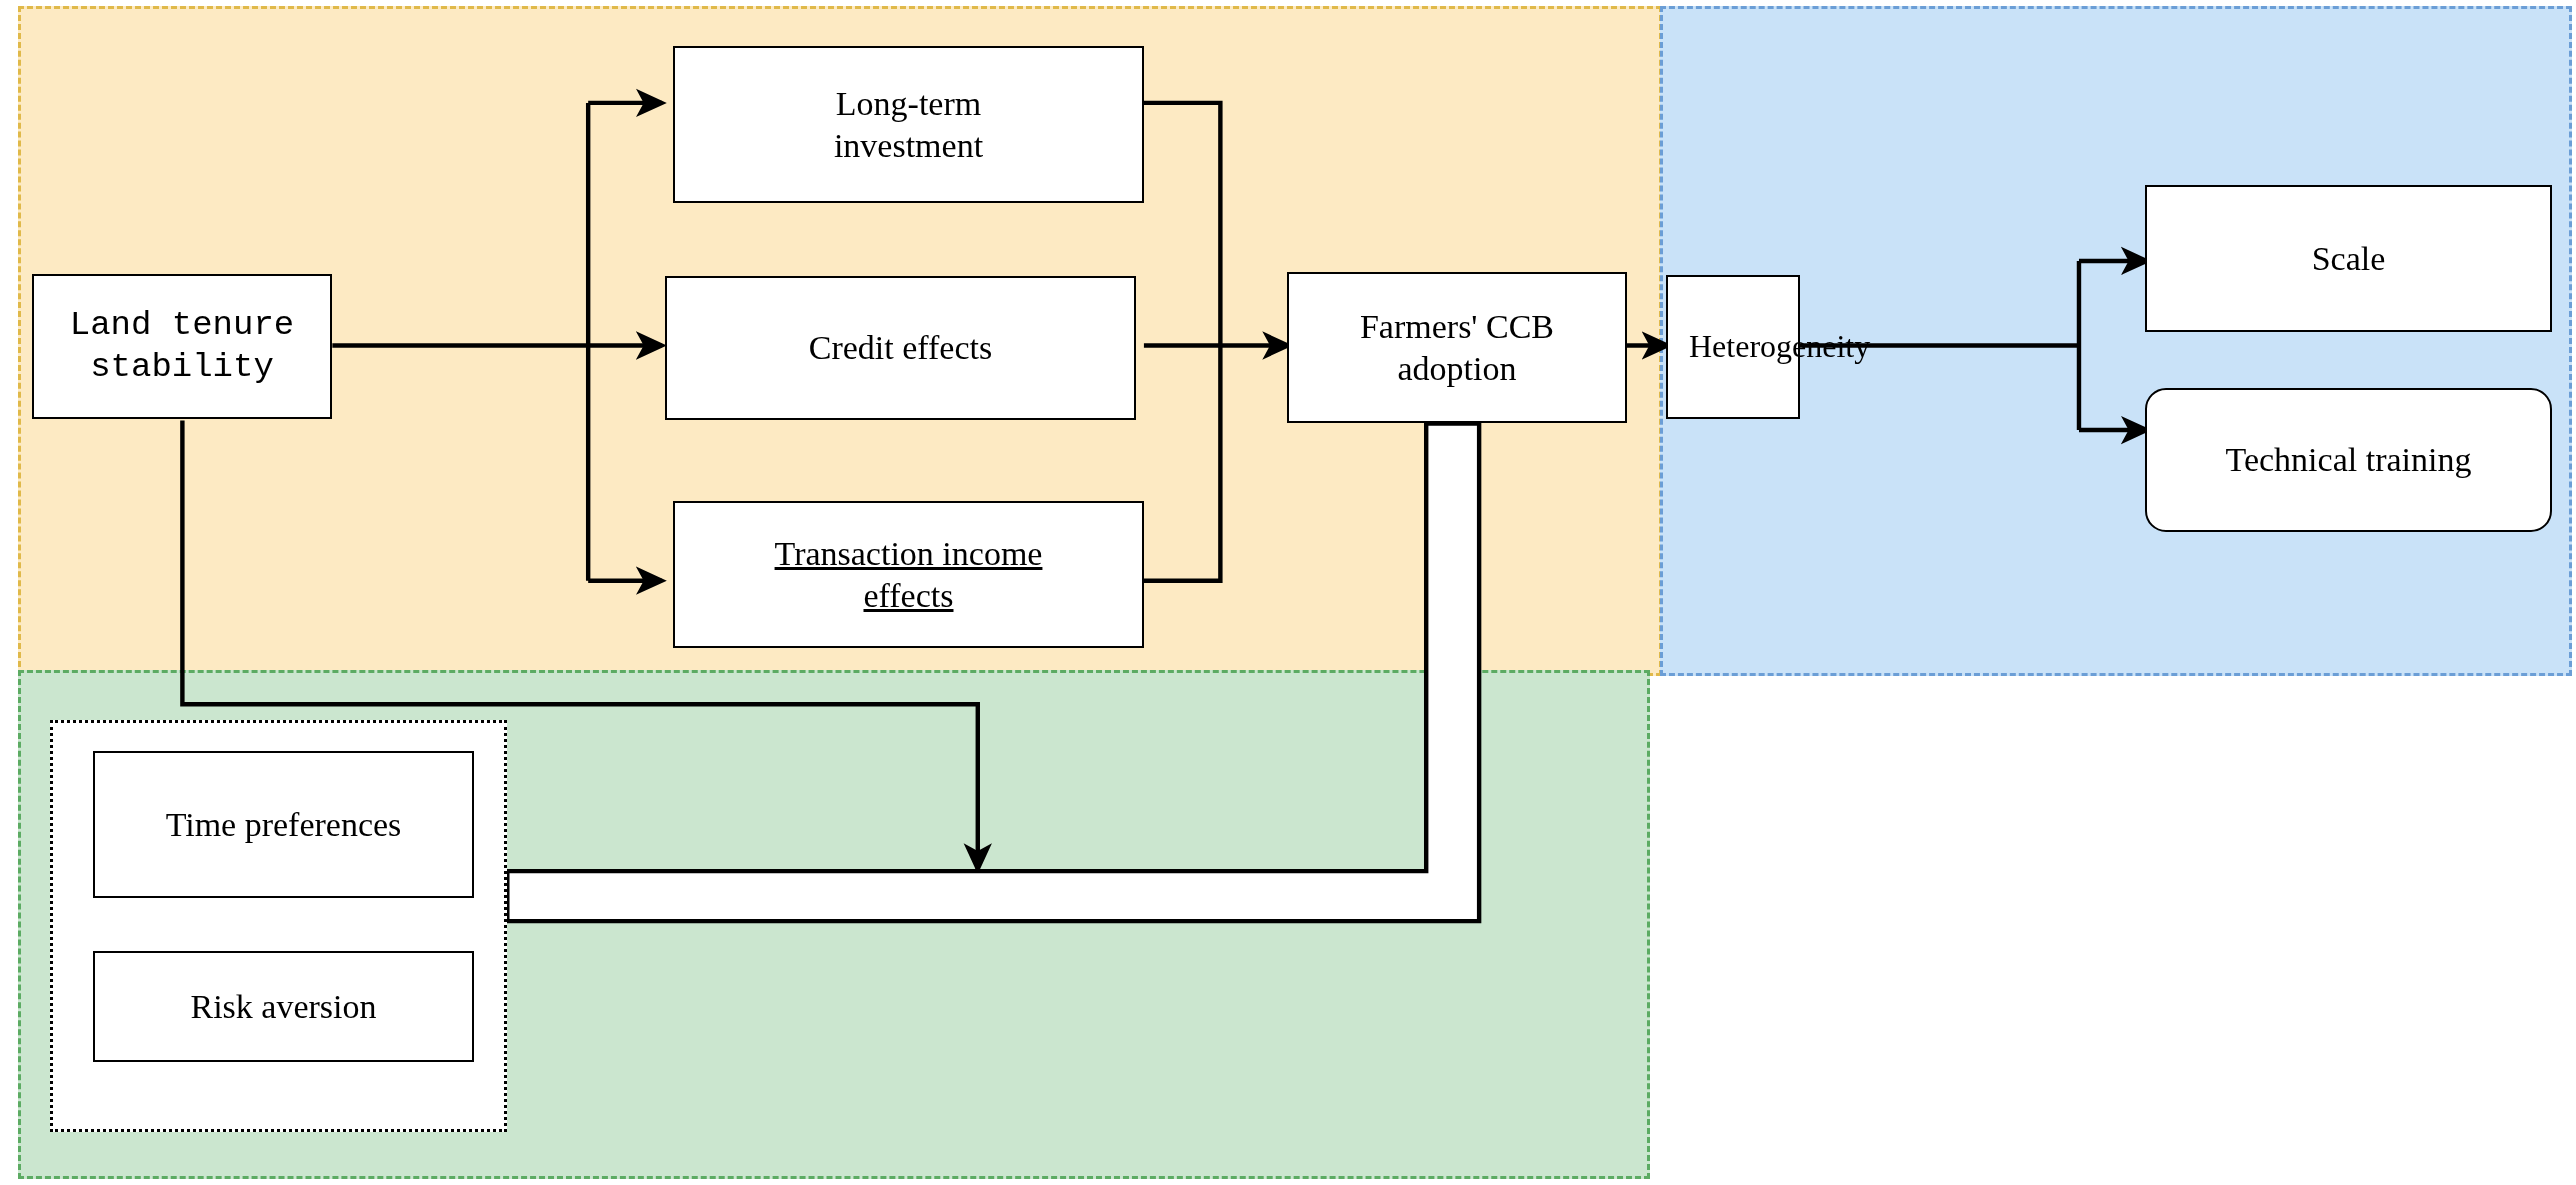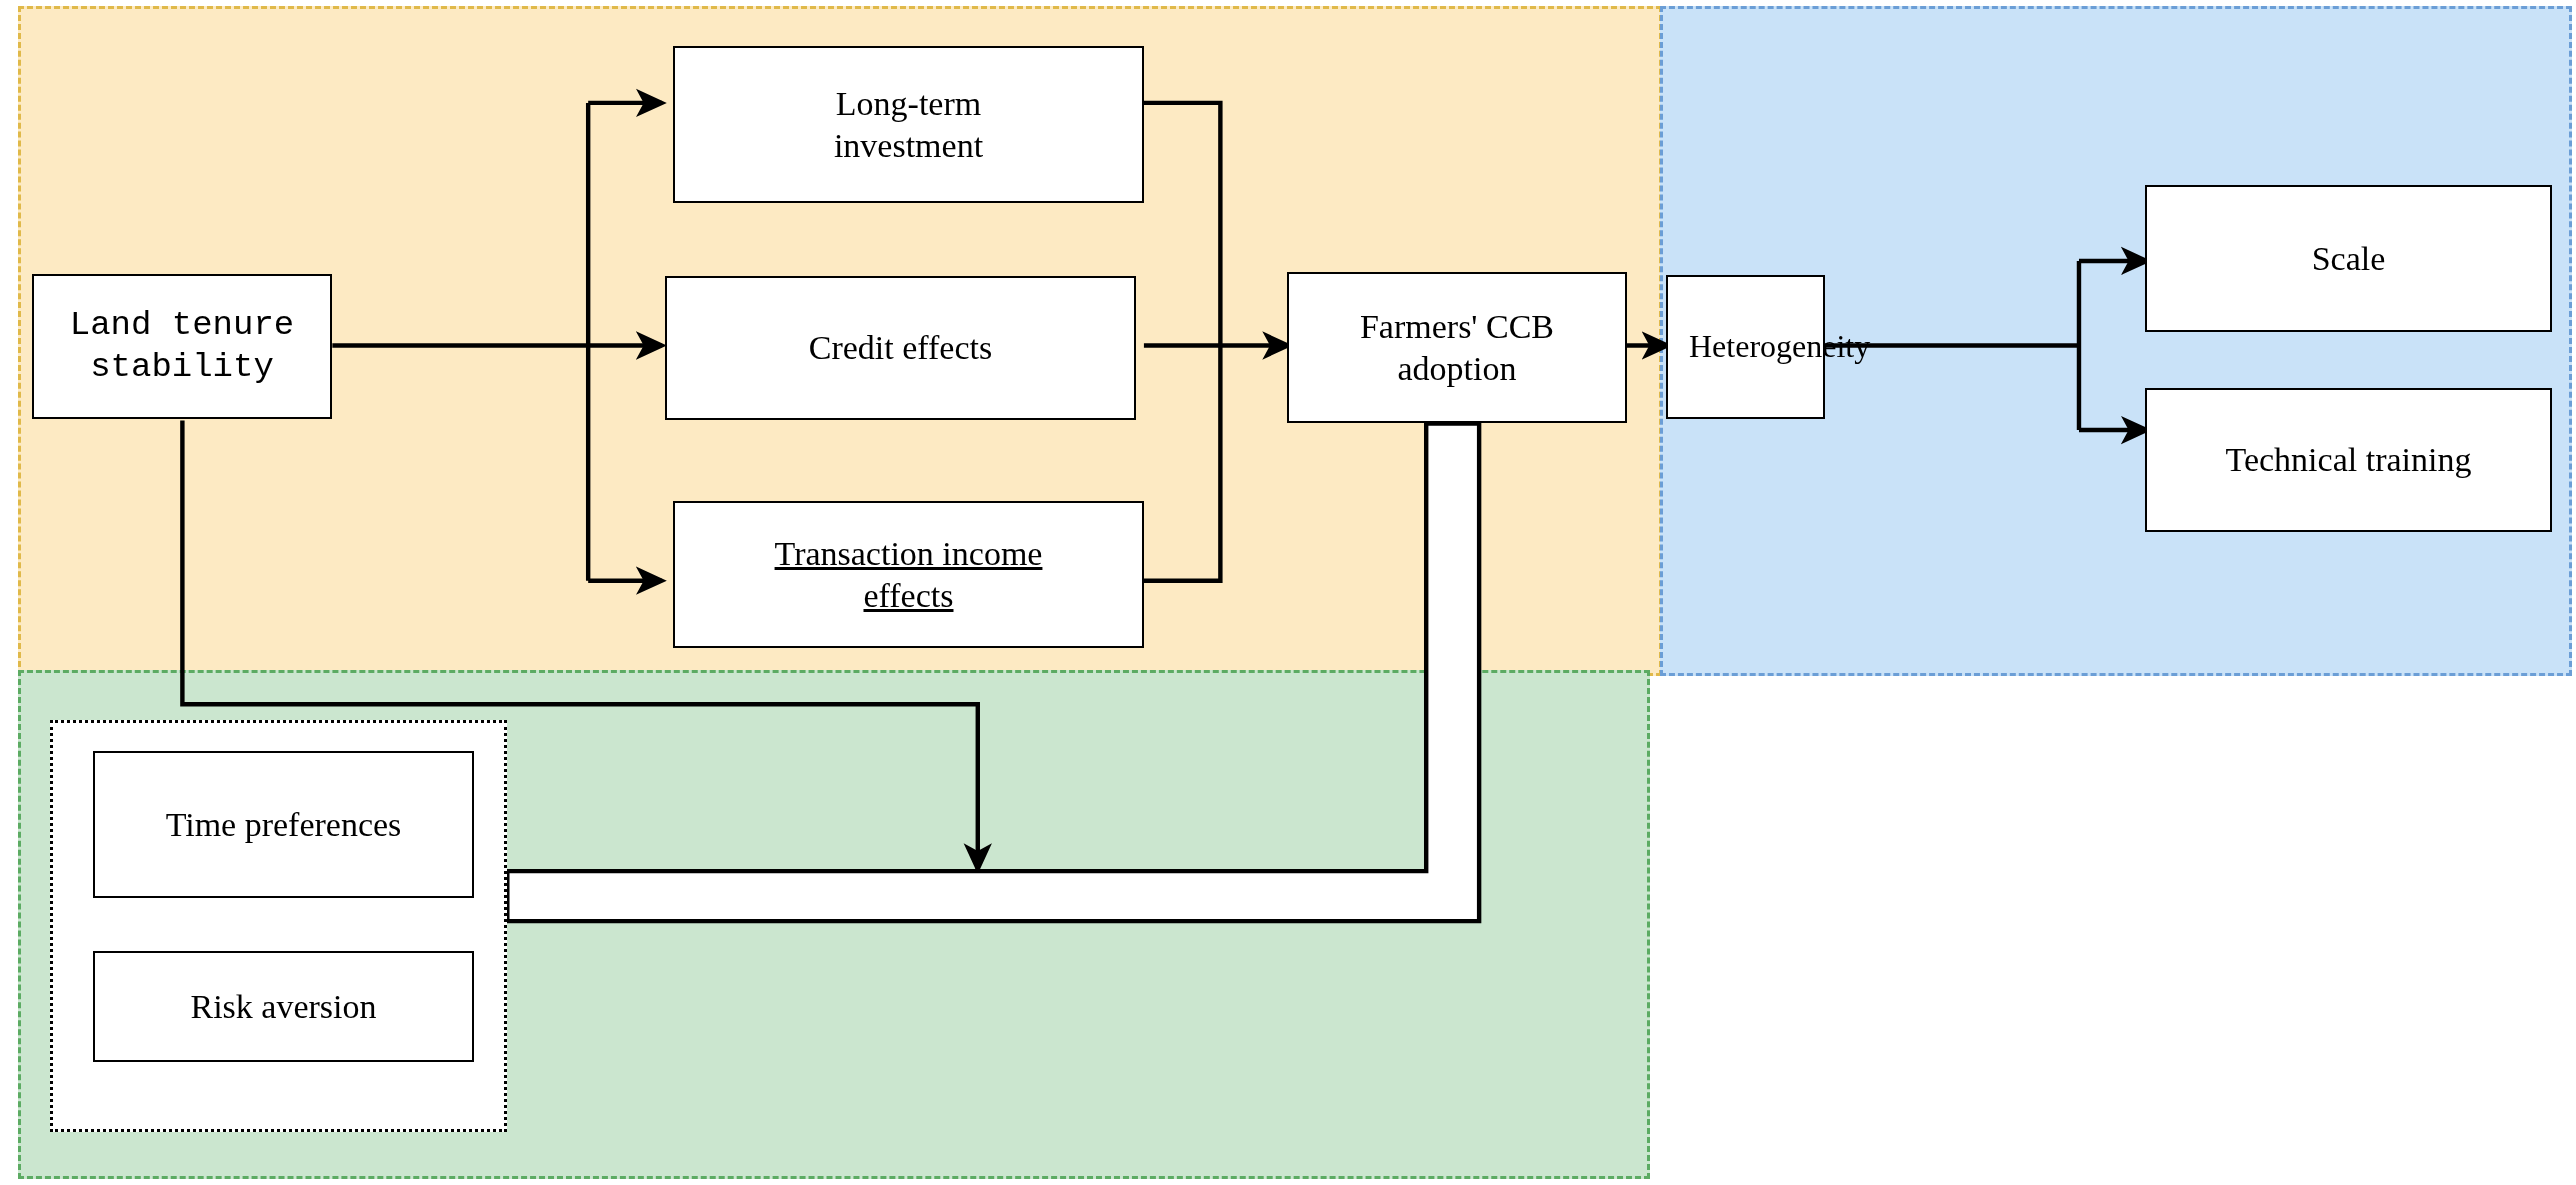--- a/index.html
+++ b/index.html
@@ -143,29 +143,29 @@
     </span>
   </div>
 
   <div class="node" style="left:1287px; top:272px; width:340px; height:151px;text-align:center;">
     <span>
       <span>Farmers' CCB</span>
       <span>adoption</span>
     </span>
   </div>
 
-  <div class="node" style="left:1666px; top:275px; width:159px; height:144px; font-size:32px;">
+  <div class="node" style="left:1666px; top:275px; width:134px; height:144px; font-size:32px;">
     <span>Heterogeneity</span>
   </div>
 
   <div class="node" style="left:2145px; top:185px; width:407px; height:147px;">
     <span>Scale</span>
   </div>
 
-  <div class="node" style="left:2145px; top:388px; width:407px; height:144px;">
+  <div class="node" style="left:2145px; top:388px; width:407px; height:144px;border-radius:21px;">
     <span>Technical training</span>
   </div>
 
   <div class="dotted-group" style="left:50px; top:720px; width:457px; height:412px;"></div>
 
   <div class="node" style="left:93px; top:751px; width:381px; height:147px;">
     <span>Time preferences</span>
   </div>
 
   <div class="node" style="left:93px; top:951px; width:381px; height:111px;">

